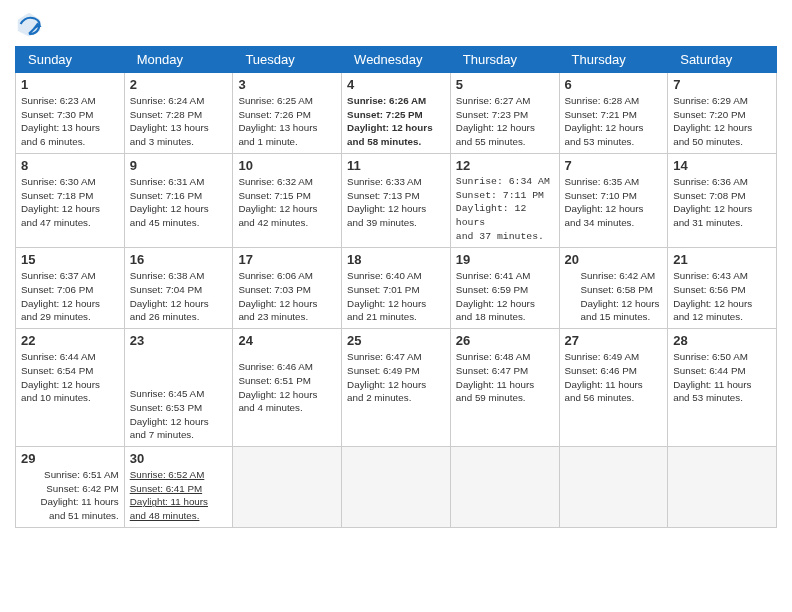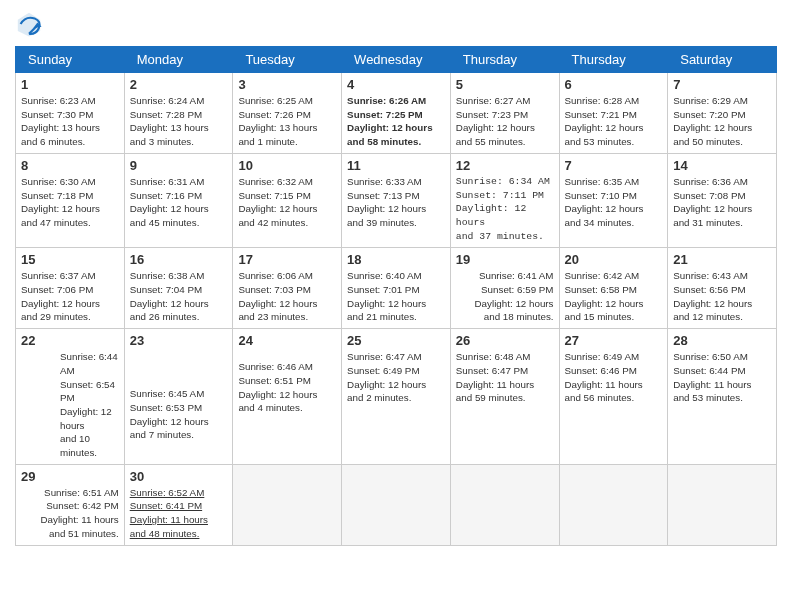--- a/index.html
+++ b/index.html
@@ -248,44 +248,44 @@
           </td>
           <td>
             <span class="day-num">18</span>
             <div class="day-info" style="white-space: pre-line;">Sunrise: 6:40 AM
 Sunset: 7:01 PM
 Daylight: 12 hours
 and 21 minutes.</div>
           </td>
           <td>
             <span class="day-num">19</span>
-            <div class="day-info" style="white-space: pre-line; text-align: right;">Sunrise: 6:41 AM
+            <div class="day-info" style="white-space: pre-line;">Sunrise: 6:41 AM
 Sunset: 6:59 PM
 Daylight: 12 hours
 and 18 minutes.</div>
           </td>
           <td>
             <span class="day-num">20</span>
-            <div class="day-info" style="white-space: pre-line;">Sunrise: 6:42 AM
+            <div class="day-info" style="white-space: pre-line; margin-left: 16px;">Sunrise: 6:42 AM
 Sunset: 6:58 PM
 Daylight: 12 hours
 and 15 minutes.</div>
           </td>
           <td>
             <span class="day-num">21</span>
             <div class="day-info" style="white-space: pre-line;">Sunrise: 6:43 AM
 Sunset: 6:56 PM
 Daylight: 12 hours
 and 12 minutes.</div>
           </td>
         </tr>
         <tr>
           <td>
             <span class="day-num">22</span>
-            <div class="day-info" style="white-space: pre-line; margin-left: 39px;">Sunrise: 6:44 AM
+            <div class="day-info" style="white-space: pre-line;">Sunrise: 6:44 AM
 Sunset: 6:54 PM
 Daylight: 12 hours
 and 10 minutes.</div>
           </td>
           <td>
             <span class="day-num">23</span>
             <div class="day-info" style="white-space: pre-line; margin-top: 39px;">Sunrise: 6:45 AM
 Sunset: 6:53 PM
 Daylight: 12 hours
 and 7 minutes.</div>

